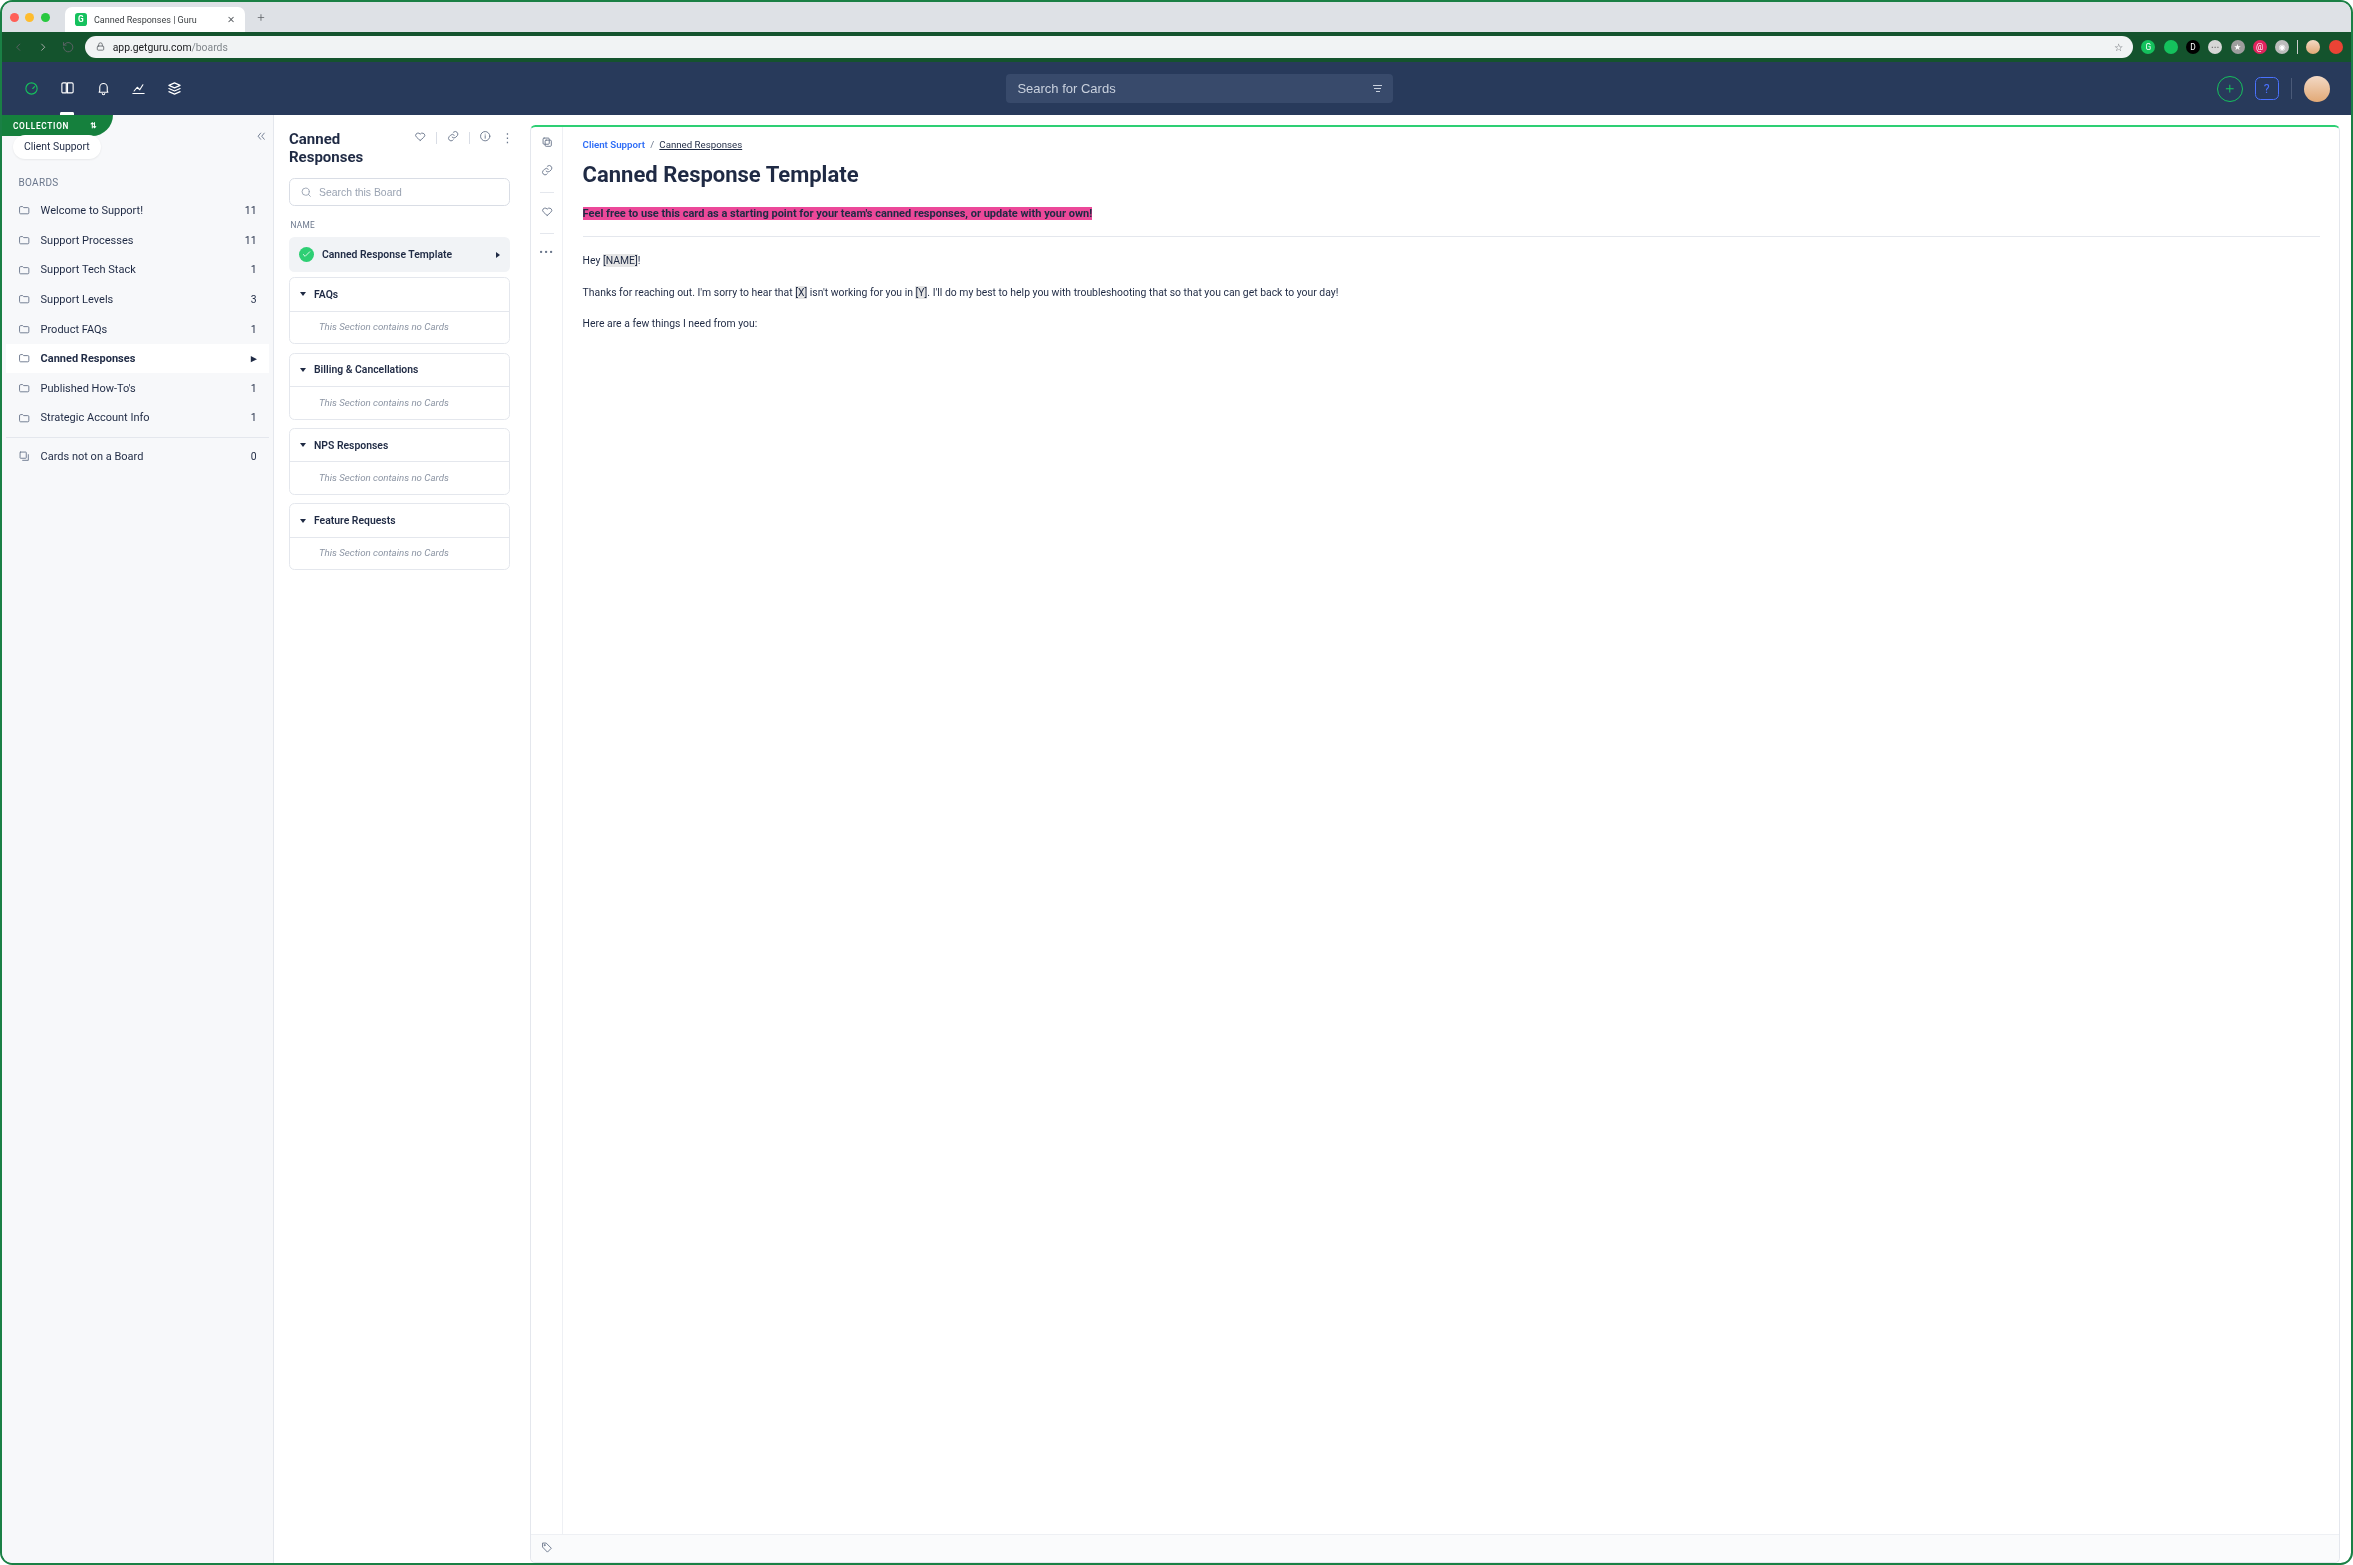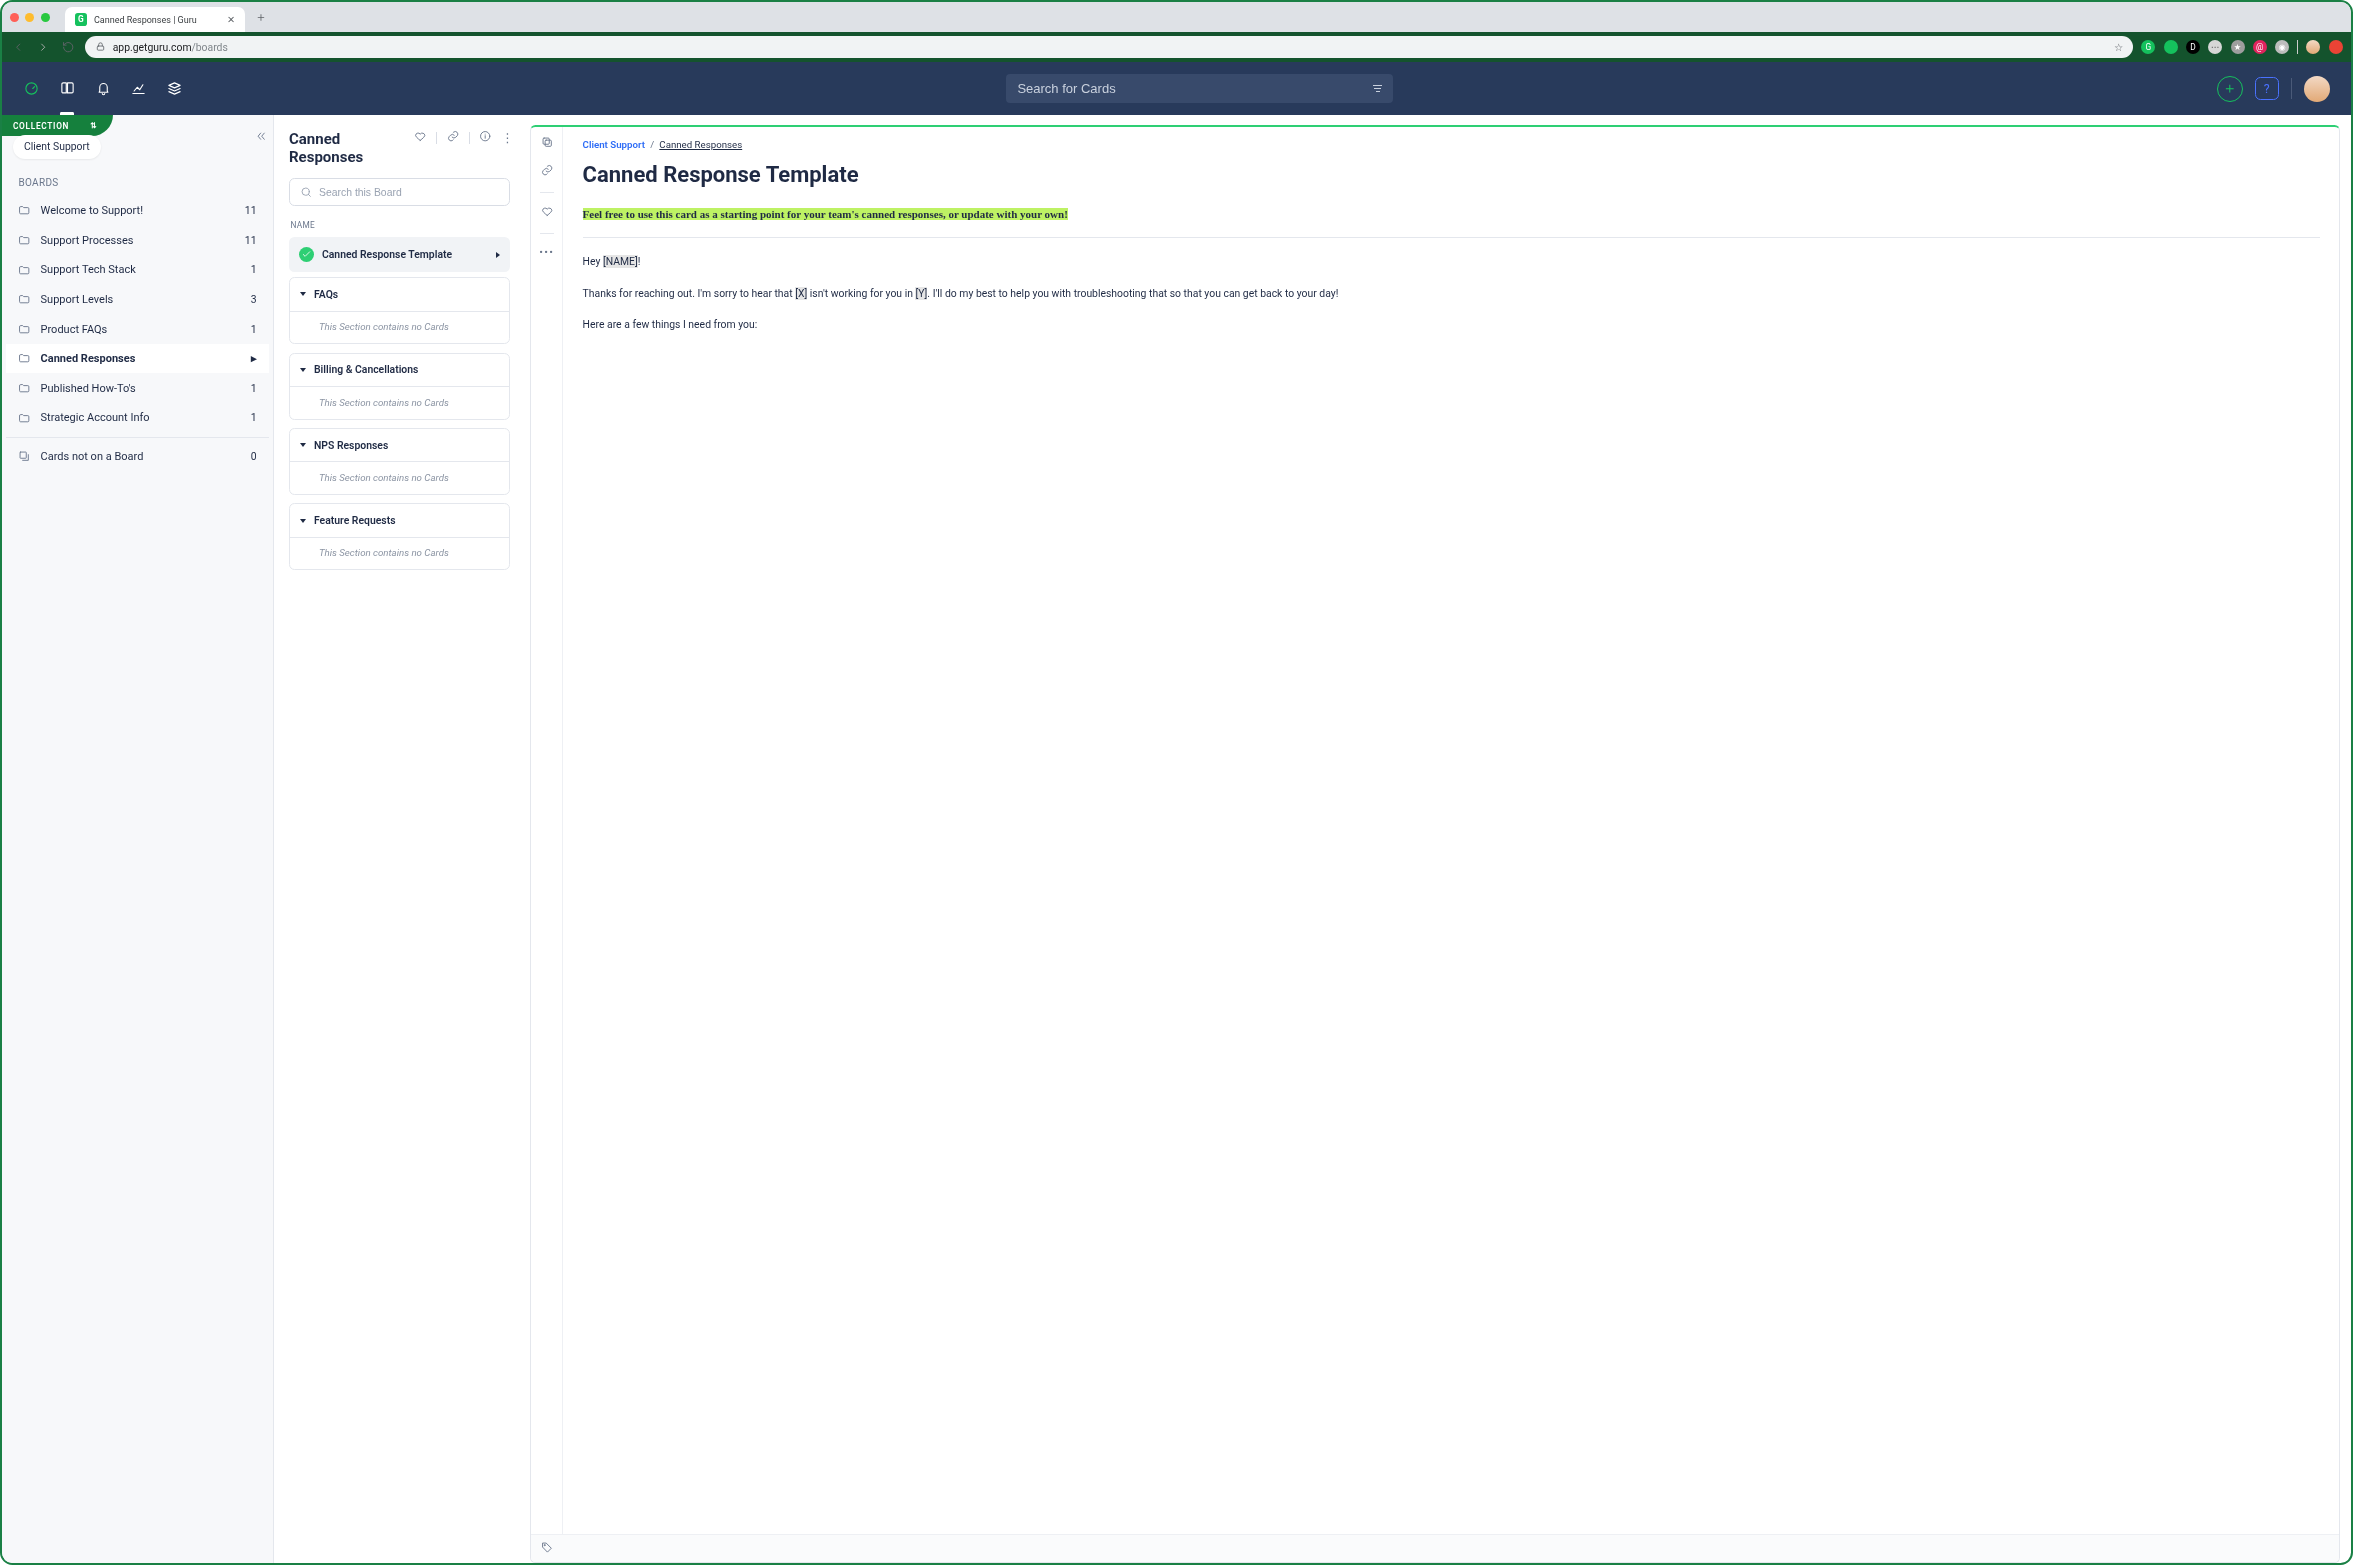--- a/index.html
+++ b/index.html
@@ -112,21 +112,21 @@
   .expand{margin-left:auto;color:#1f2a44;}
   .pv-body{display:flex;flex:1;overflow:hidden;}
   .pv-side{width:32px;border-right:0.7px solid #eef0f4;display:flex;flex-direction:column;align-items:center;padding-top:9.7px;gap:12.4px;color:#6b778c;}
   .pv-side .sep{width:14px;height:0.7px;background:#e4e7ed;}
   .pv-content{flex:1;padding:12.4px 19.3px 0 19.3px;overflow-y:auto;color:#1f2a44;}
   .crumbs{font-size:9.7px;margin-bottom:11px;}
   .crumbs .c1{color:#2f6df6;font-weight:600;}
   .crumbs .cs{color:#6b778c;margin:0 2.8px;}
   .crumbs .c2{text-decoration:underline;color:#1f2a44;}
   .pv-title{font-size:22px;font-weight:700;line-height:1.25;margin-bottom:16.6px;}
-  .hl{background:#bef264;font-weight:700;font-family:Liberation Serif, serif;}
+  .hl{background:#ec4899;font-weight:700;}
   .hl-inline{background:#e5e5e5;}
   .intro-line{font-weight:700;line-height:1.7;margin-bottom:12.4px;}
   .divider{height:0.7px;background:#e4e7ed;margin:5.5px 0 15px;}
   .body-p{font-size:10.4px;line-height:1.7;margin-bottom:14px;}
   .pv-footer{height:28px;border-top:0.7px solid #eef0f4;background:#fafbfc;display:flex;align-items:center;padding:0 9.7px;color:#6b778c;}
 
   .sm-svg{width:12.4px;height:12.4px;}
   .sm2-svg{width:11px;height:11px;}
   svg { stroke: currentColor; fill: none; stroke-width: 1.8; stroke-linecap: round; stroke-linejoin: round; }
 </style>

